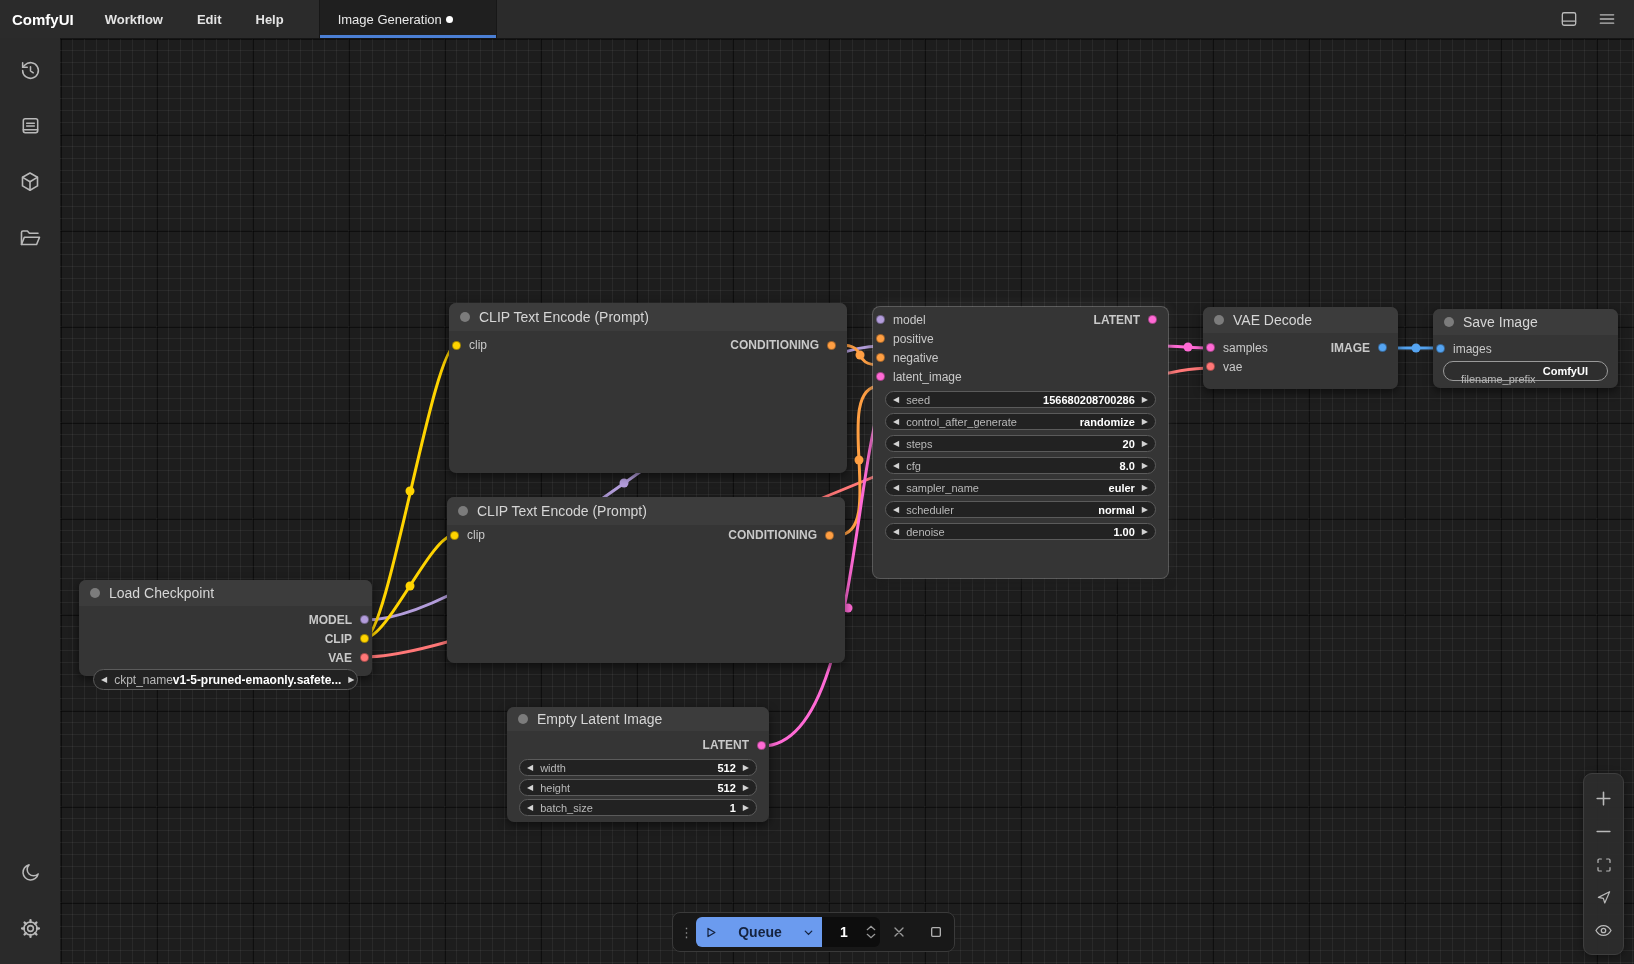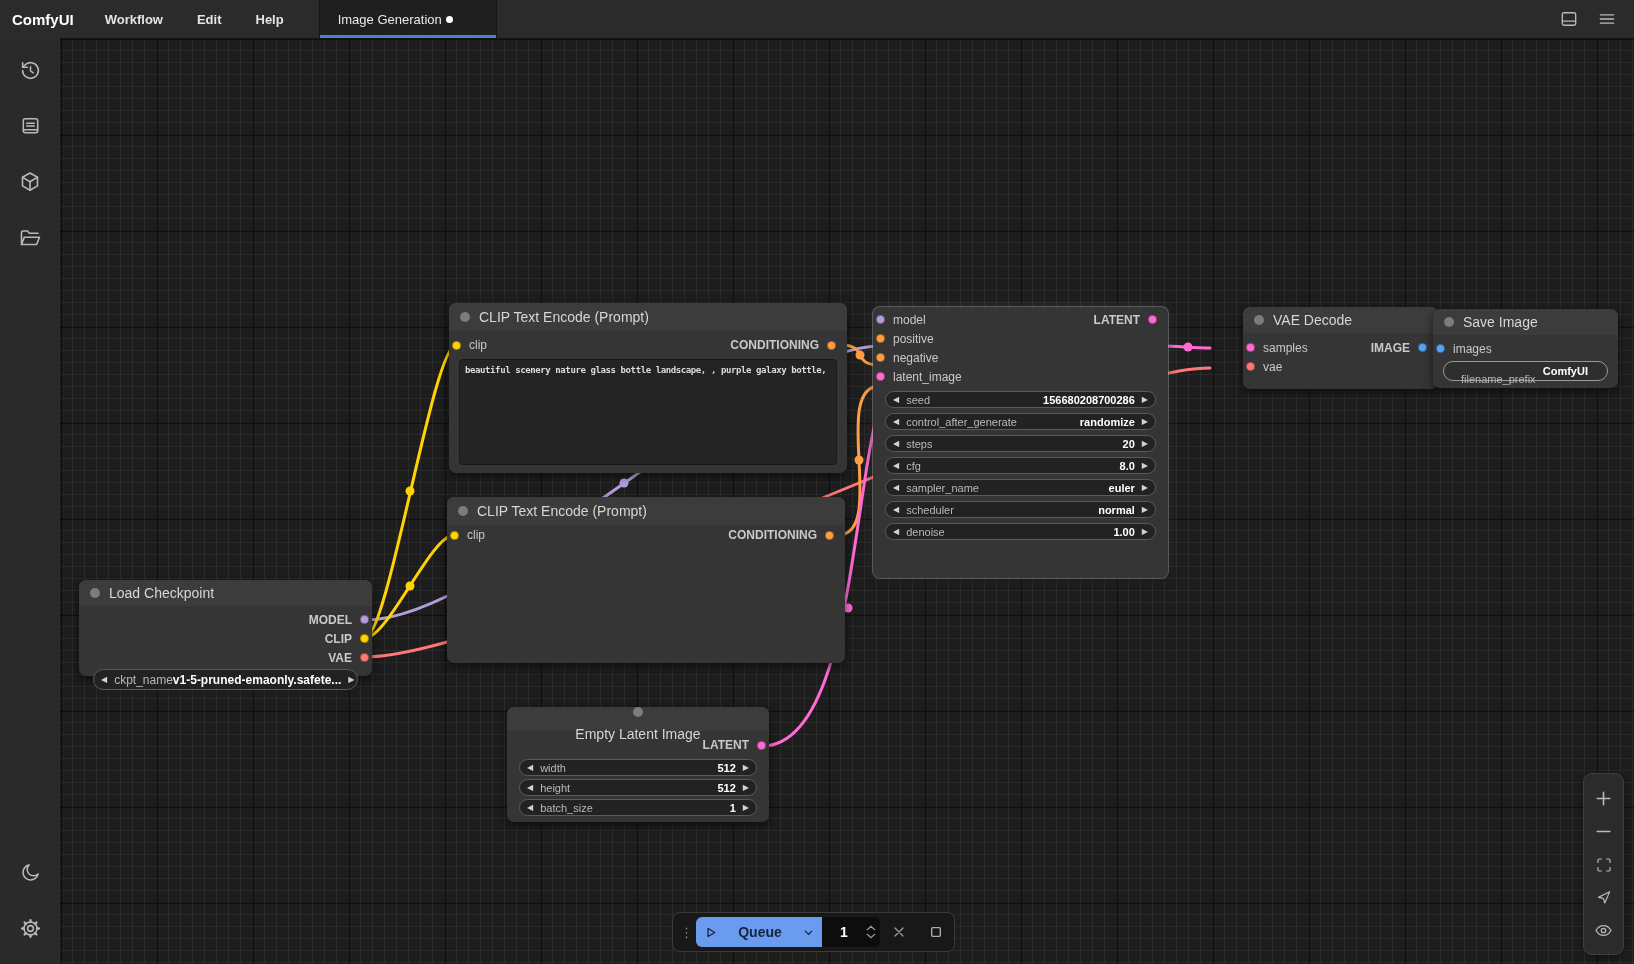--- a/index.html
+++ b/index.html
@@ -204,21 +204,20 @@
       <span class="tdot"></span>
     <span>CLIP Text Encode (Prompt)</span>
     </div>
   <div class="srow in" style="margin-top:4px;height:20px;">
     <span class="sdot" style="background-color: rgb(255, 212, 0);"></span>
     <span>clip</span>
     <span class="grow"></span>
     <span class="olab">CONDITIONING</span>
     <span class="sdot odot" style="background-color: rgb(255, 159, 67);"></span>
     </div>
-  <div class="textbox">beautiful scenery nature glass bottle landscape, , purple galaxy bottle,</div>
 </div>
 
 <div class="node" style="left:447px;top:497px;width:398px;height:166px;">
   <div class="ntitle" style="height:28px;">
       <span class="tdot"></span>
     <span>CLIP Text Encode (Prompt)</span>
     </div>
   <div class="srow in" style="height:20px;">
     <span class="sdot" style="background-color: rgb(255, 212, 0);"></span>
     <span>clip</span>
@@ -293,21 +292,21 @@
     </div>
   <div class="wgap"></div>
   <div class="pill">
       <span class="arr">◀</span>
       <span class="wlabel">denoise</span>
       <span class="wval">1.00</span>
       <span class="arr">▶</span>
     </div>
 </div>
 
-<div class="node" style="left:1203px;top:307px;width:195px;height:82px;margin-left:40px;">
+<div class="node" style="left:1203px;top:307px;width:195px;height:82px;">
   <div class="ntitle">
       <span class="tdot"></span>
     <span>VAE Decode</span>
     </div>
   <div style="height:5px;flex:none;"></div>
   <div class="srow in">
     <span class="sdot" style="background-color: rgb(255, 106, 213);"></span>
     <span>samples</span>
     <span class="grow"></span>
     <span class="olab">IMAGE</span>
@@ -330,21 +329,21 @@
     <span>images</span>
     </div>
   <div style="height:3px;flex:none;"></div>
   <div class="pill plain">
     <span class="wlabel" style="margin-left:10px;margin-top:16px;">filename_prefix</span>
     <span class="wval" style="margin-right:12px;">ComfyUI</span>
   </div>
 </div>
 
 <div class="node" style="left:507px;top:707px;width:262px;height:115px;">
-  <div class="ntitle" style="height:24px;flex-direction:column;">
+  <div class="ntitle" style="height:24px;">
       <span class="tdot"></span>
     <span>Empty Latent Image</span>
     </div>
   <div class="srow" style="margin-top:4px;height:20px;">
       <span class="grow"></span>
     <span class="olab">LATENT</span>
     <span class="sdot odot" style="background-color: rgb(255, 106, 213);"></span>
     </div>
   <div style="height:4px;flex:none;"></div>
   <div class="pill">

